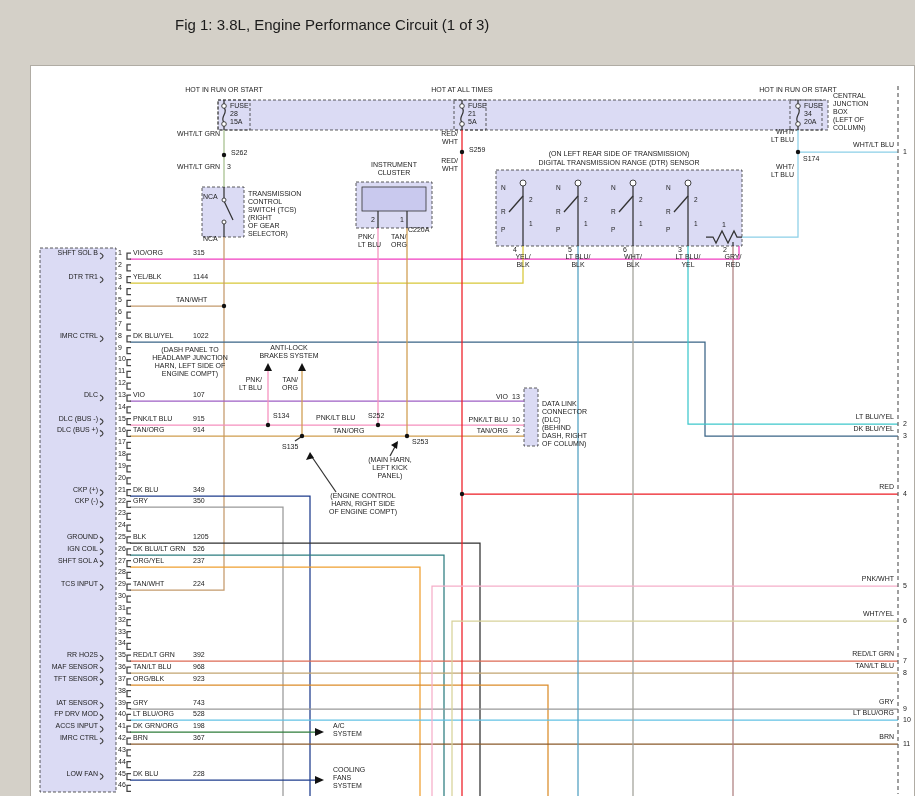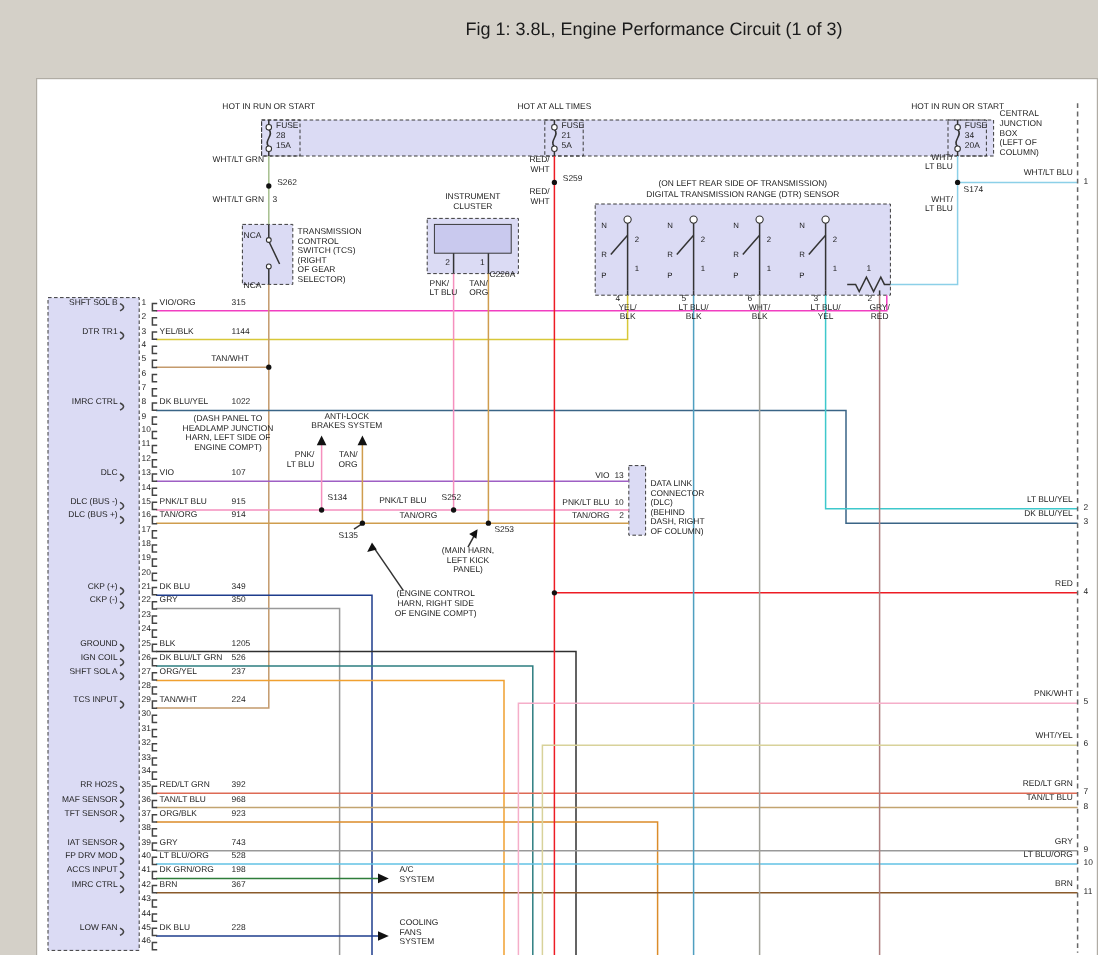--- a/index.html
+++ b/index.html
@@ -1,18 +1,18 @@
 <!DOCTYPE html>
 <html><head>
 <meta charset="utf-8">
 <style>
   html,body{margin:0;padding:0;background:#d4d0c8;font-family:"Liberation Sans",sans-serif;}
   #stage{position:relative;width:915px;height:796px;overflow:hidden;background:#d4d0c8;}
   #titlebar{position:absolute;left:0;top:0;width:915px;height:48px;display:flex;align-items:center;
-            font-size:15px;color:#1b1b1b;padding-left:175px;box-sizing:border-box;justify-content:center;}
+            font-size:15px;color:#1b1b1b;padding-left:175px;box-sizing:border-box;}
   #page{position:absolute;left:30px;top:65px;width:883px;height:730px;background:#ffffff;border:1px solid #b0aca4;}
   #wires{position:absolute;left:0;top:0;width:915px;height:796px;}
   #wires path{stroke-width:1.25;}
   #wires text{font-family:"Liberation Sans",sans-serif;}
   #overlay{position:absolute;left:0;top:0;width:915px;height:796px;pointer-events:none;}
   .t{position:absolute;font-size:7px;line-height:8px;color:#1c1c1c;white-space:nowrap;}
   .c{transform:translateX(-50%);white-space:nowrap;}
   .r{text-align:right;white-space:nowrap;}
   .blk .b{display:block;}
   .blk{white-space:nowrap;}

